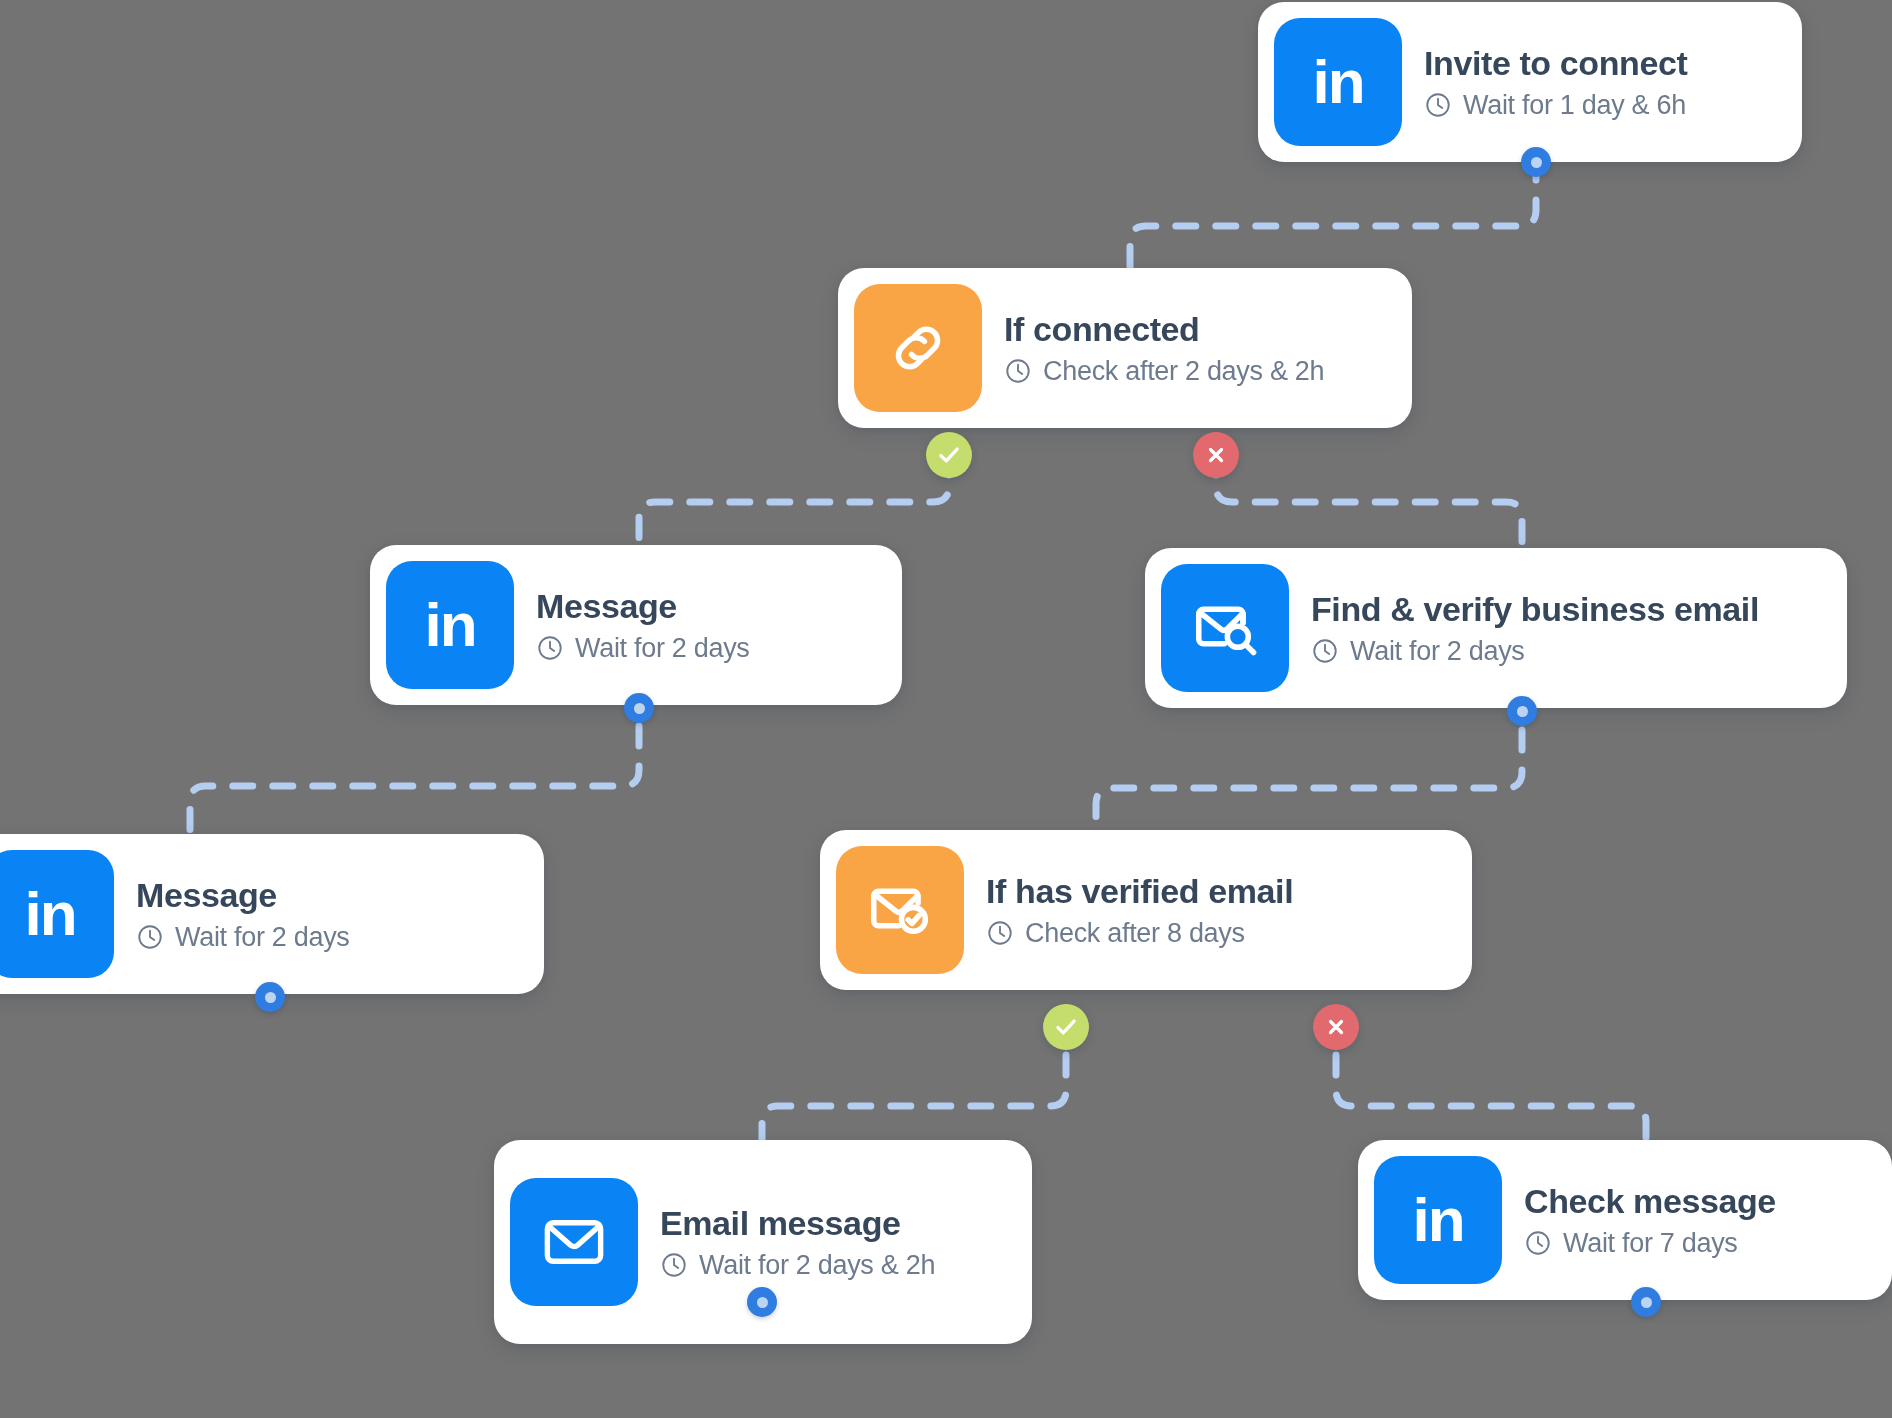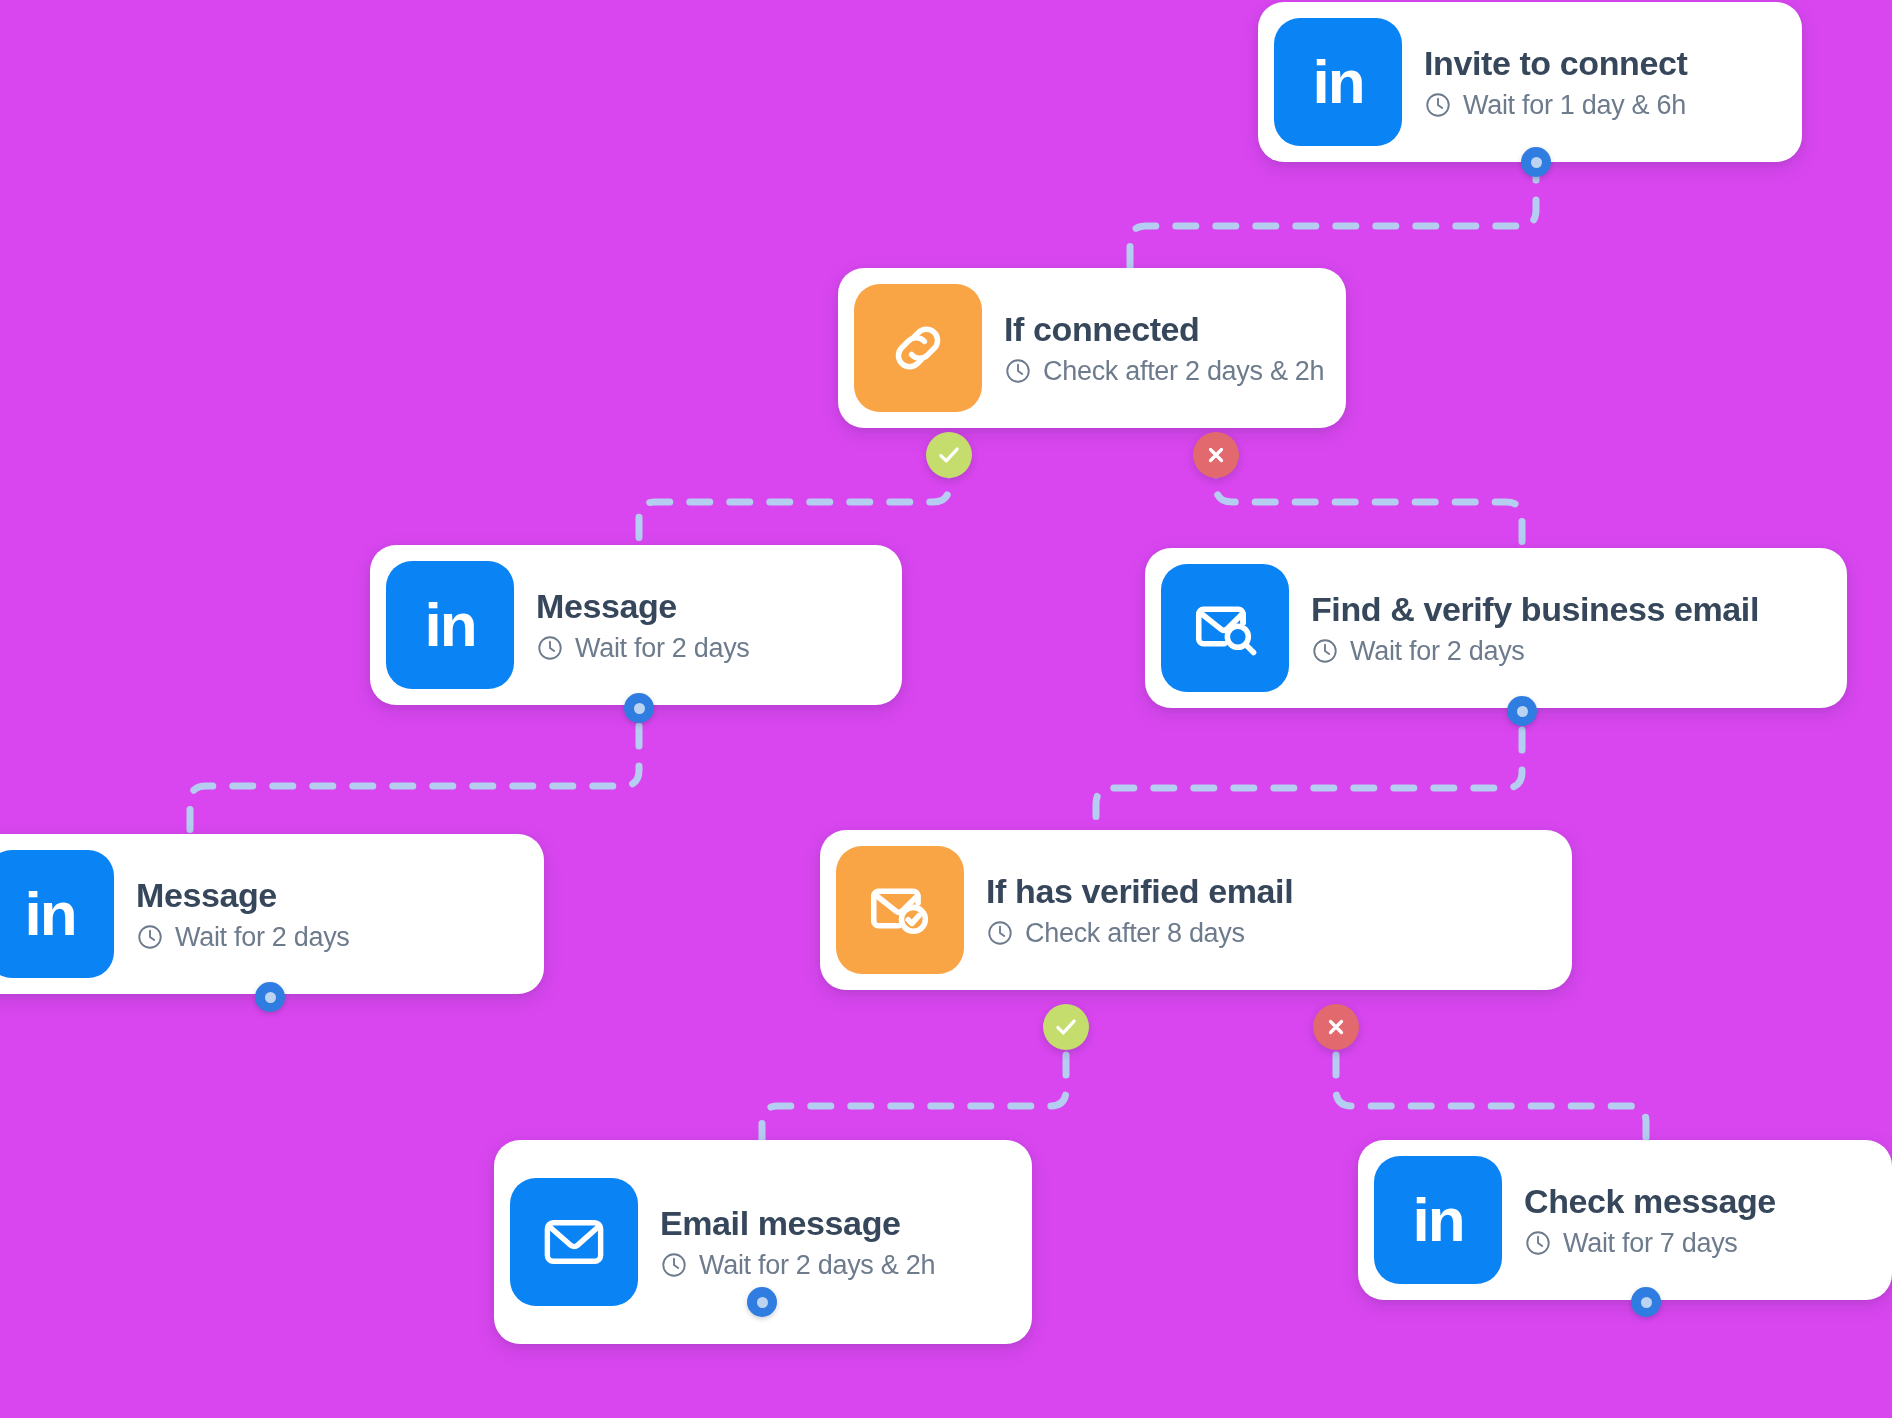--- a/index.html
+++ b/index.html
@@ -7,21 +7,21 @@
     width: 1892px;
     height: 1418px;
     overflow: hidden;
     background: #4a7150;
     font-family: "Liberation Sans", sans-serif;
   }
   #canvas {
     position: relative;
     width: 1892px;
     height: 1418px;
-    background: #d946ef;
+    background: #737373;
   }
   #wires {
     position: absolute;
     left: 0; top: 0;
     width: 1892px; height: 1418px;
     pointer-events: none;
     z-index: 1;
   }
   .node {
     position: absolute;
@@ -146,21 +146,21 @@
         <svg class="clock-icon" width="28" height="28" viewBox="0 0 24 24">
           <circle cx="12" cy="12" r="9.2" fill="none" stroke="#6d7b8d" stroke-width="1.6"></circle>
           <path d="M12 6.6 V12 L15.6 14.6" fill="none" stroke="#6d7b8d" stroke-width="1.6" stroke-linecap="round"></path>
         </svg>
         <span>Wait for 1 day &amp; 6h</span>
       </div>
     </div>
   </div>
   <div class="port" style="left:1521px; top:147px;"></div>
 
-  <div class="node" style="left:838px; top:268px; width:508px; height:160px;">
+  <div class="node" style="left:838px; top:268px; width:574px; height:160px;">
     <div class="node-icon icon-orange">
       <svg width="62" height="62" viewBox="0 0 24 24" fill="none" stroke="#ffffff" stroke-width="2.1" stroke-linecap="round" stroke-linejoin="round">
         <path d="M9.5 14.5a4.2 4.2 0 0 0 6.1.3l2.7-2.7a4.3 4.3 0 0 0-6.1-6.1l-1.6 1.5"></path>
         <path d="M14.5 9.5a4.2 4.2 0 0 0-6.1-.3l-2.7 2.7a4.3 4.3 0 0 0 6.1 6.1l1.5-1.5"></path>
       </svg>
     </div>
     <div class="node-text">
       <div class="node-title">If connected</div>
       <div class="node-sub">
         <svg class="clock-icon" width="28" height="28" viewBox="0 0 24 24">
@@ -232,21 +232,21 @@
         <svg class="clock-icon" width="28" height="28" viewBox="0 0 24 24">
           <circle cx="12" cy="12" r="9.2" fill="none" stroke="#6d7b8d" stroke-width="1.6"></circle>
           <path d="M12 6.6 V12 L15.6 14.6" fill="none" stroke="#6d7b8d" stroke-width="1.6" stroke-linecap="round"></path>
         </svg>
         <span>Wait for 2 days</span>
       </div>
     </div>
   </div>
   <div class="port" style="left:255px; top:982px;"></div>
 
-  <div class="node" style="left:820px; top:830px; width:752px; height:160px;">
+  <div class="node" style="left:820px; top:830px; width:652px; height:160px;">
     <div class="node-icon icon-orange">
       <svg width="70" height="70" viewBox="0 0 24 24" fill="none" stroke="#ffffff" stroke-width="1.9" stroke-linecap="round" stroke-linejoin="round">
         <path d="M3 7.2a1.6 1.6 0 0 1 1.6-1.6h12a1.6 1.6 0 0 1 1.6 1.6v2.4"></path>
         <path d="M3 7.2v8.6a1.6 1.6 0 0 0 1.6 1.6h7"></path>
         <path d="M3.3 6.6 L10.6 12.4a1.6 1.6 0 0 0 2 0 L18 7.1"></path>
         <circle cx="16.6" cy="15.2" r="4.1"></circle>
         <path d="M14.8 15.3 L16.1 16.6 L18.5 13.9"></path>
       </svg>
     </div>
     <div class="node-text">

